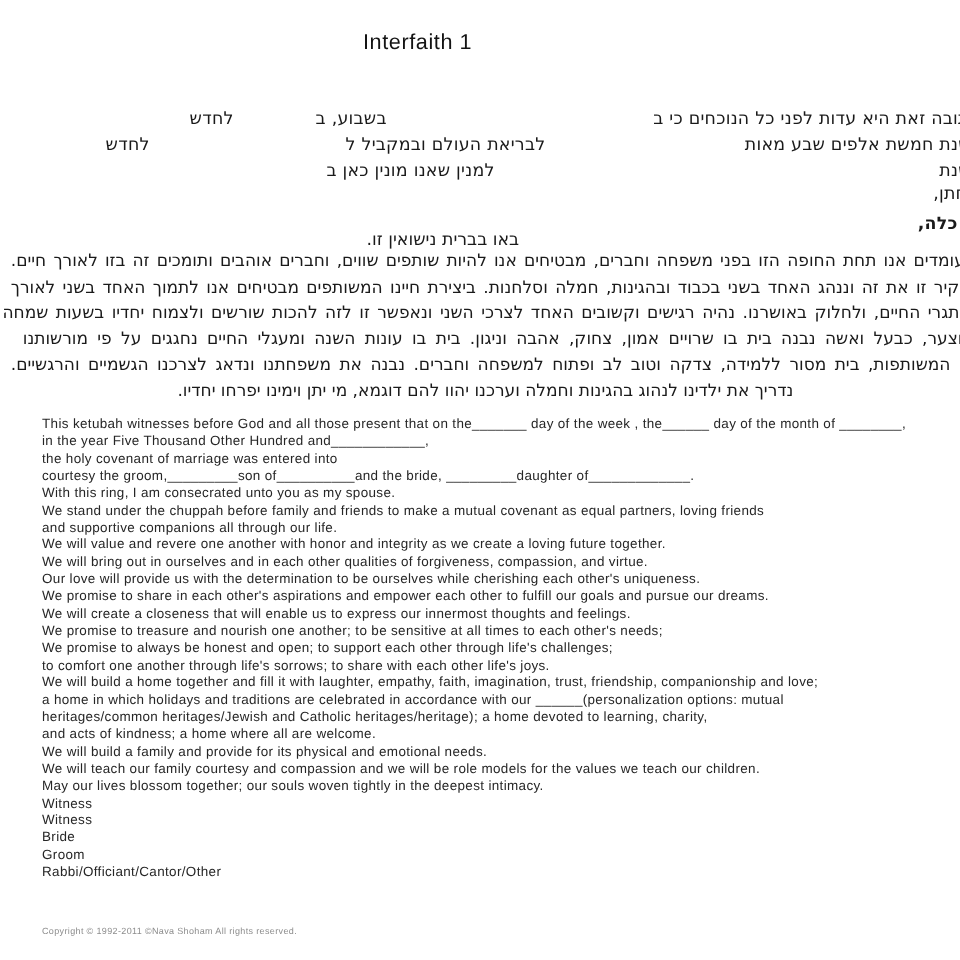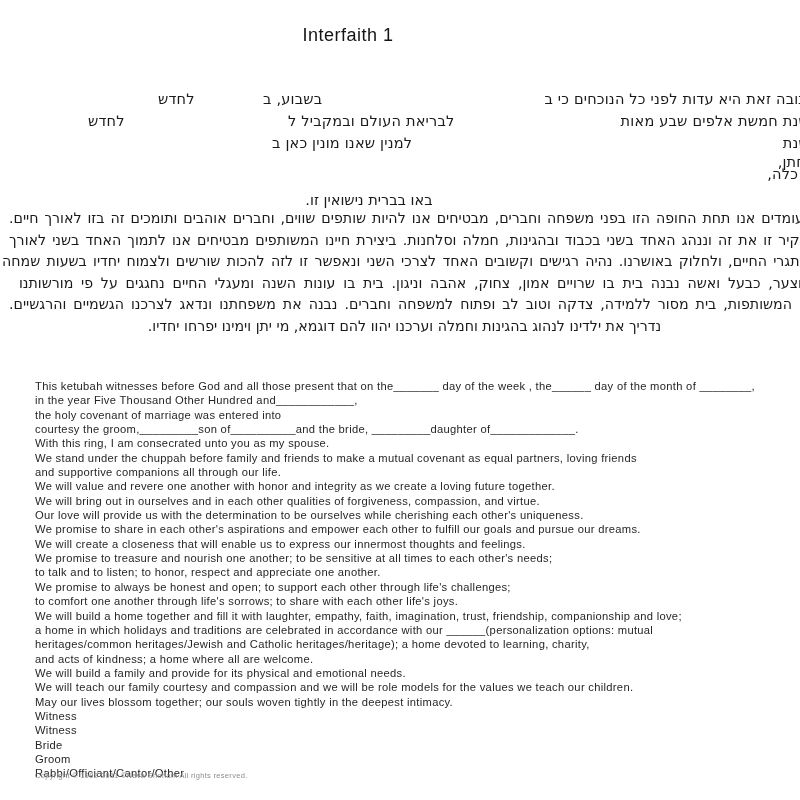--- a/index.html
+++ b/index.html
@@ -59,21 +59,20 @@
     margin-right: 0 !important;
     margin-left: 0 !important;
   }
   
   .eng-block {
     position: absolute;
     top: 347px; left: 35px; right: 20px;
     color: #262626;
     font-size: 11.2px;
     letter-spacing: 0.3px;
-    margin-top: 32px;
   }
   .el {
     height: 14.35px;
     line-height: 14.35px;
     white-space: nowrap;
   }
   
   .copyright {
     position: absolute;
     top: 771px; left: 35px;
@@ -97,21 +96,21 @@
   <span class="seg" style="left:288px;">לבריאת העולם ובמקביל ל</span>
   <span class="seg" style="left:88px;">לחדש</span>
 </div>
 <div class="hl heb" style="top:135px;">
   <span class="seg" style="right:-9px;">שנת</span>
   <span class="seg" style="left:272px;">למנין שאנו מונין כאן ב</span>
 </div>
 <div class="hl heb" style="top:154px;">
   <span class="seg" style="right:-6px;">חתן,</span>
 </div>
-<div class="hl heb" style="top:166px;">
+<div class="hl heb" style="top:179px;font-weight:bold;">
   <span class="seg" style="right:2px;">כלה,</span>
 </div>
 
 <div class="covenant heb">באו בברית נישואין זו.</div>
 
 <div class="heb-para heb">
   <div class="pl" style="margin-right:-4px;">עומדים אנו תחת החופה הזו בפני משפחה וחברים, מבטיחים אנו להיות שותפים שווים, וחברים אוהבים ותומכים זה בזו לאורך חיים.</div>
   <div class="pl" style="margin-right:-9px;">נוקיר זו את זה וננהג האחד בשני בכבוד ובהגינות, חמלה וסלחנות. ביצירת חיינו המשותפים מבטיחים אנו לתמוך האחד בשני לאורך</div>
   <div class="pl" style="margin-right:-9px;margin-left:-7px;">אתגרי החיים, ולחלוק באושרנו. נהיה רגישים וקשובים האחד לצרכי השני ונאפשר זו לזה להכות שורשים ולצמוח יחדיו בשעות שמחה</div>
   <div class="pl" style="margin-right:-2px;margin-left:10px;">וצער, כבעל ואשה נבנה בית בו שרויים אמון, צחוק, אהבה וניגון. בית בו עונות השנה ומעגלי החיים נחגגים על פי מורשותנו</div>
@@ -126,21 +125,20 @@
   <div class="el">courtesy the groom,_________son of__________and the bride, _________daughter of_____________.</div>
   <div class="el">With this ring, I am consecrated unto you as my spouse.</div>
   <div class="el">We stand under the chuppah before family and friends to make a mutual covenant as equal partners, loving friends</div>
   <div class="el">and supportive companions all through our life.</div>
   <div class="el">We will value and revere one another with honor and integrity as we create a loving future together.</div>
   <div class="el">We will bring out in ourselves and in each other qualities of forgiveness, compassion, and virtue.</div>
   <div class="el">Our love will provide us with the determination to be ourselves while cherishing each other's uniqueness.</div>
   <div class="el">We promise to share in each other's aspirations and empower each other to fulfill our goals and pursue our dreams.</div>
   <div class="el">We will create a closeness that will enable us to express our innermost thoughts and feelings.</div>
   <div class="el">We promise to treasure and nourish one another; to be sensitive at all times to each other's needs;</div>
-  <div class="el">to talk and to listen; to honor, respect and appreciate one another.</div>
   <div class="el">We promise to always be honest and open; to support each other through life's challenges;</div>
   <div class="el">to comfort one another through life's sorrows; to share with each other life's joys.</div>
   <div class="el">We will build a home together and fill it with laughter, empathy, faith, imagination, trust, friendship, companionship and love;</div>
   <div class="el">a home in which holidays and traditions are celebrated in accordance with our ______(personalization options: mutual</div>
   <div class="el">heritages/common heritages/Jewish and Catholic heritages/heritage); a home devoted to learning, charity,</div>
   <div class="el">and acts of kindness; a home where all are welcome.</div>
   <div class="el">We will build a family and provide for its physical and emotional needs.</div>
   <div class="el">We will teach our family courtesy and compassion and we will be role models for the values we teach our children.</div>
   <div class="el">May our lives blossom together; our souls woven tightly in the deepest intimacy.</div>
   <div class="el">Witness</div>

